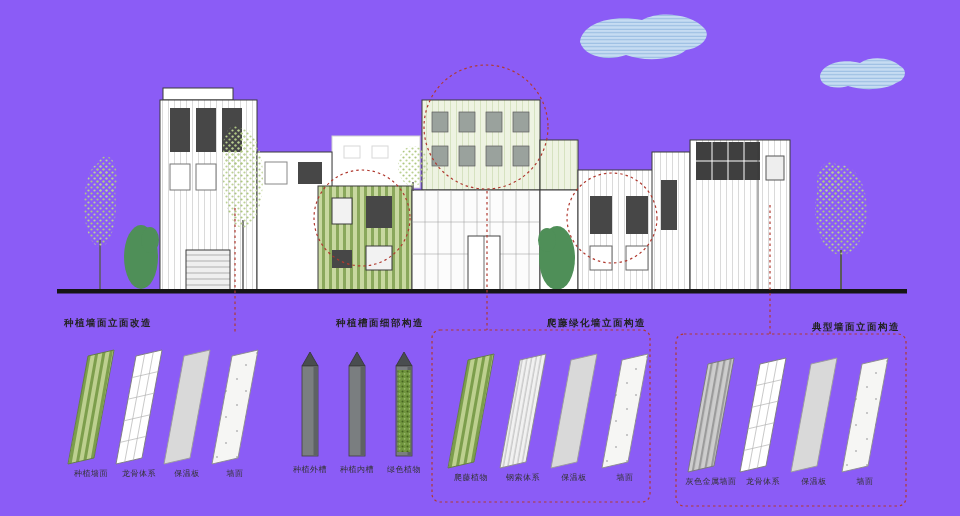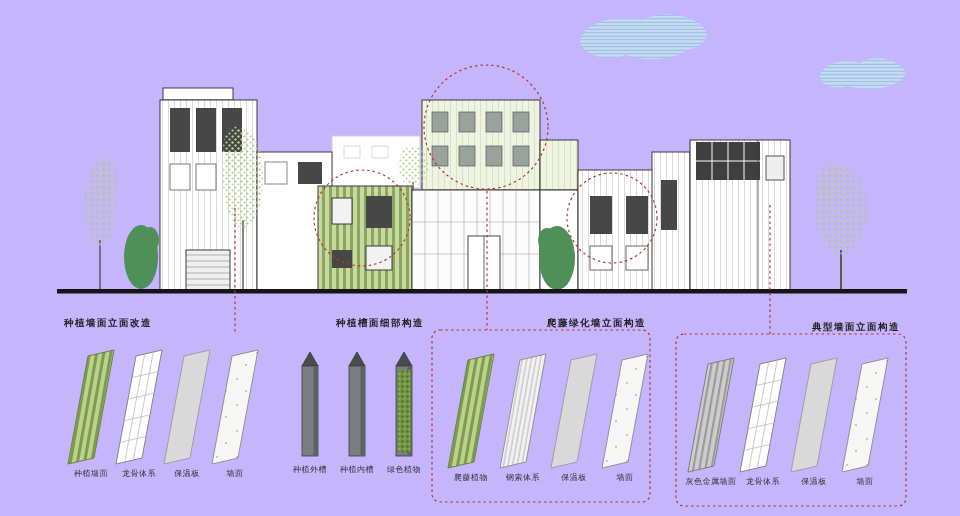--- a/index.html
+++ b/index.html
@@ -1,16 +1,16 @@
 <!DOCTYPE html>
 <html><head>
 <meta charset="utf-8">
 <style>
   html,body{margin:0;padding:0;background:#ffffff;}
-  .frame{position:relative;width:960px;height:516px;background:#c4b5fd;overflow:hidden;}
+  .frame{position:relative;width:960px;height:516px;background:#8b5cf6;overflow:hidden;}
   svg{display:block;}
   text{font-family:"DejaVu Sans","Liberation Sans",sans-serif;}
   .gtitle{font-size:9.5px;font-weight:bold;fill:#222222;letter-spacing:1.5px;}
   .ilabel{font-size:8px;fill:#333333;letter-spacing:0.5px;}
 </style>
 </head>
 <body>
 
 <div class="frame">
 <svg width="960" height="516" viewBox="0 0 960 516" xmlns="http://www.w3.org/2000/svg" xmlns:xlink="http://www.w3.org/1999/xlink">

